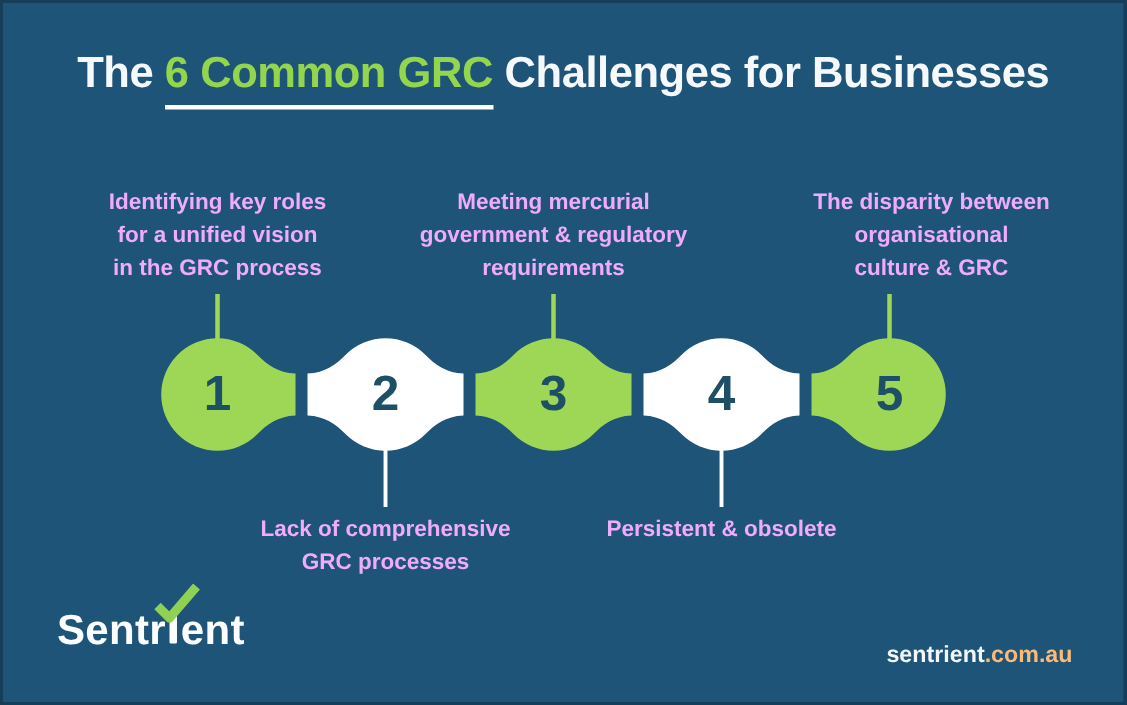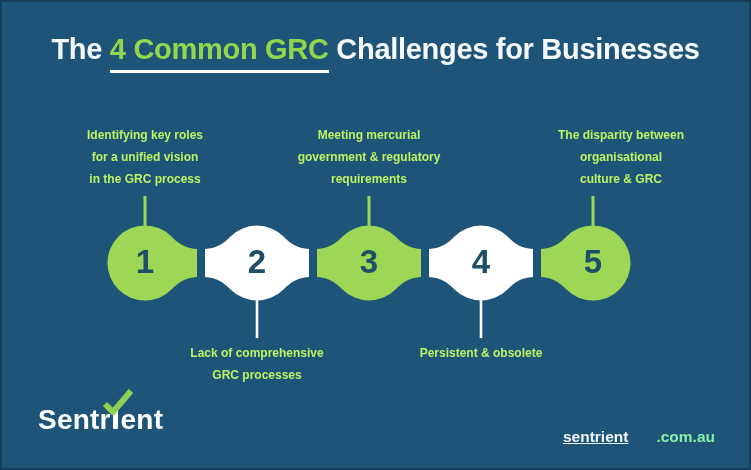--- a/index.html
+++ b/index.html
@@ -30,22 +30,22 @@
   
   .num{
     position:absolute;top:243px;width:50px;
     text-align:center;
     font-size:33px;font-weight:bold;color:#1d4f66;
   }
   
   .label{
     position:absolute;width:250px;
     text-align:center;
-    font-size:12px;line-height:22px;font-weight:bold;
-    color:#bef264;
+    font-size:15px;line-height:22px;font-weight:bold;
+    color:#f0abfc;
   }
   .label span{display:block;}
   .label.top{bottom:280px;}
   .label.bottom{top:342px;}
   
   .logo{
     position:absolute;left:38px;top:404px;
     font-size:28px;font-weight:bold;color:#fcfdfe;
     letter-spacing:0.2px;
   }
@@ -53,29 +53,29 @@
   .i-bar{
     display:inline-block;width:5px;height:20px;
     background:#fcfdfe;border-radius:1px;margin:0 2.5px;
   }
   .check{position:absolute;left:-9px;bottom:21px;}
   
   .website{
     position:absolute;right:36px;top:428px;
     font-size:15.5px;font-weight:bold;
   }
-  .website .w1{color:#f2f6f9;text-decoration:underline;}
-  .website .w2{color:#86efac;margin-left:28px;}
+  .website .w1{color:#f2f6f9;}
+  .website .w2{color:#fdba74;}
 </style>
 </head>
 <body>
 
 <div class="canvas">
 
-  <div class="title"><span>The </span><span class="hl">4 Common GRC</span><span> Challenges for Businesses</span></div>
+  <div class="title"><span>The </span><span class="hl">6 Common GRC</span><span> Challenges for Businesses</span></div>
 
   <div class="label top" style="left:20px;">
     <span>Identifying key roles</span>
     <span>for a unified vision</span>
     <span>in the GRC process</span>
   </div>
   <div class="label top" style="left:244px;">
     <span>Meeting mercurial</span>
     <span>government &amp; regulatory</span>
     <span>requirements</span>

